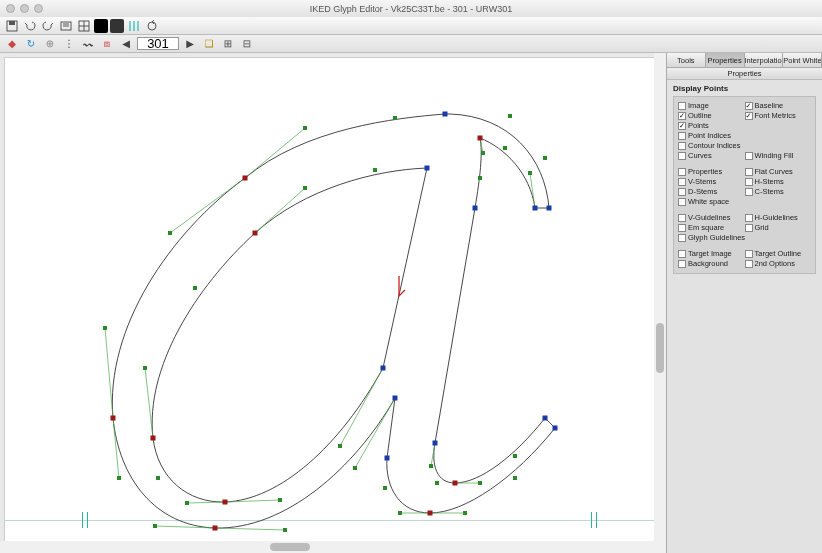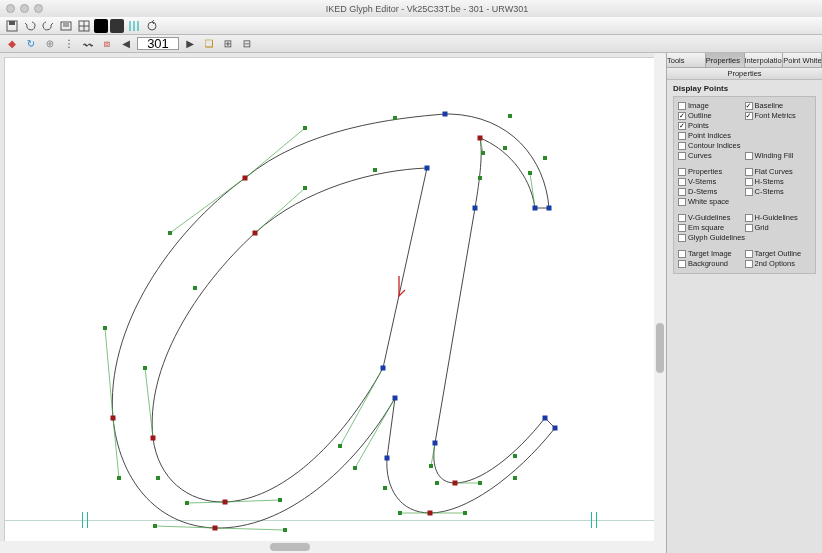--- a/index.html
+++ b/index.html
@@ -1,37 +1,37 @@
 <!DOCTYPE html>
 <html><head>
 <meta charset="utf-8">
 <style>
 * { margin: 0; padding: 0; box-sizing: border-box; font-family: "Helvetica Neue", Arial, sans-serif; }
 body { width: 822px; height: 553px; background: #e8e8e8; overflow: hidden; position: relative; }
 .titlebar { height: 17px; background: linear-gradient(#f6f6f6,#e2e2e2); display: flex; align-items: center; font-size: 9px; color: #555; position: relative; }
 .tl-buttons { display: flex; gap: 5px; padding-left: 6px; }
 .tl-btn { width: 9px; height: 9px; border-radius: 50%; background: #ccc; border: 0.5px solid #aaa; }
-.tl-title { position: absolute; left: 50%; transform: translateX(-50%); white-space: nowrap; margin-left: 16px; }
+.tl-title { position: absolute; left: 50%; transform: translateX(-50%); white-space: nowrap; }
 .toolbar1 { height: 18px; background: linear-gradient(#fafafa,#e4e4e4); border-bottom: 1px solid #bbb; display: flex; align-items: center; padding: 0 4px; gap: 2px; }
 .tb-icon { width: 16px; height: 14px; display: flex; align-items: center; justify-content: center; font-size: 10px; color: #444; border-radius: 2px; cursor: pointer; }
 .tb-icon svg { width: 12px; height: 12px; }
 .toolbar2 { height: 18px; background: linear-gradient(#f0f0f0,#e0e0e0); border-bottom: 1px solid #bbb; display: flex; align-items: center; padding: 0 4px; gap: 3px; }
 .glyph-input { width: 42px; height: 13px; font-size: 13px; text-align: center; border: 1px solid #999; background: #fff; }
 .main-area { display: flex; height: calc(100% - 53px); }
 .canvas-wrap { flex: 1; background: #e8e8e8; position: relative; overflow: hidden; }
 .canvas { position: absolute; left: 4px; top: 4px; right: 4px; bottom: 4px; background: #fff; border: 1px solid #ccc; }
 .scrollbar-bottom { position: absolute; bottom: 0; left: 0; right: 12px; height: 12px; background: #f0f0f0; }
 .scrollbar-bottom .thumb { position: absolute; left: 270px; width: 40px; height: 8px; top: 2px; background: #bbb; border-radius: 4px; }
 .baseline { position: absolute; left: 0; right: 0; border-top: 1px solid #c0d8d0; }
 .sb-tick { position: absolute; height: 16px; border-left: 1.5px solid #2ab89a; border-right: 1.5px solid #2ab89a; width: 6px; }
 .right-scroll { position: absolute; right: 0; top: 0; bottom: 0; width: 12px; background: #f0f0f0; }
 .right-scroll .thumb { position: absolute; top: 270px; width: 8px; height: 50px; left: 2px; background: #bbb; border-radius: 4px; }
 .panel { width: 156px; background: #e2e2e2; border-left: 1px solid #aaa; font-size: 8px; color: #222; overflow-y: auto; }
 .panel-tabs { display: flex; height: 15px; background: linear-gradient(#f4f4f4,#d8d8d8); border-bottom: 1px solid #aaa; font-size: 7.5px; }
-.ptab { flex: 1; text-align: left; line-height: 15px; border-right: 1px solid #aaa; cursor: pointer; white-space: nowrap; overflow: hidden; }
+.ptab { flex: 1; text-align: center; line-height: 15px; border-right: 1px solid #aaa; cursor: pointer; white-space: nowrap; overflow: hidden; }
 .ptab.active { background: linear-gradient(#bcbcbc,#d0d0d0); }
 .sub-header { height: 12px; background: linear-gradient(#eee,#d8d8d8); border-bottom: 1px solid #bbb; text-align: center; line-height: 12px; font-size: 7.5px; }
 .section { padding: 4px 6px; }
 .section-title { font-size: 8px; font-weight: bold; margin-bottom: 3px; }
 .opt-grid { background: #d4d4d4; border: 1px solid #bbb; padding: 4px; }
 .opt-row { display: flex; margin-bottom: 1px; }
 .opt-col { flex: 1; display: flex; align-items: center; gap: 2px; }
 .chk { width: 8px; height: 8px; border: 1px solid #888; background: #fff; display: inline-flex; align-items: center; justify-content: center; font-size: 7px; line-height: 1; cursor: pointer; flex-shrink: 0; }
 .chk.on::after { content: "✓"; color: #000; }
 .opt-label { font-size: 7.5px; white-space: nowrap; }

